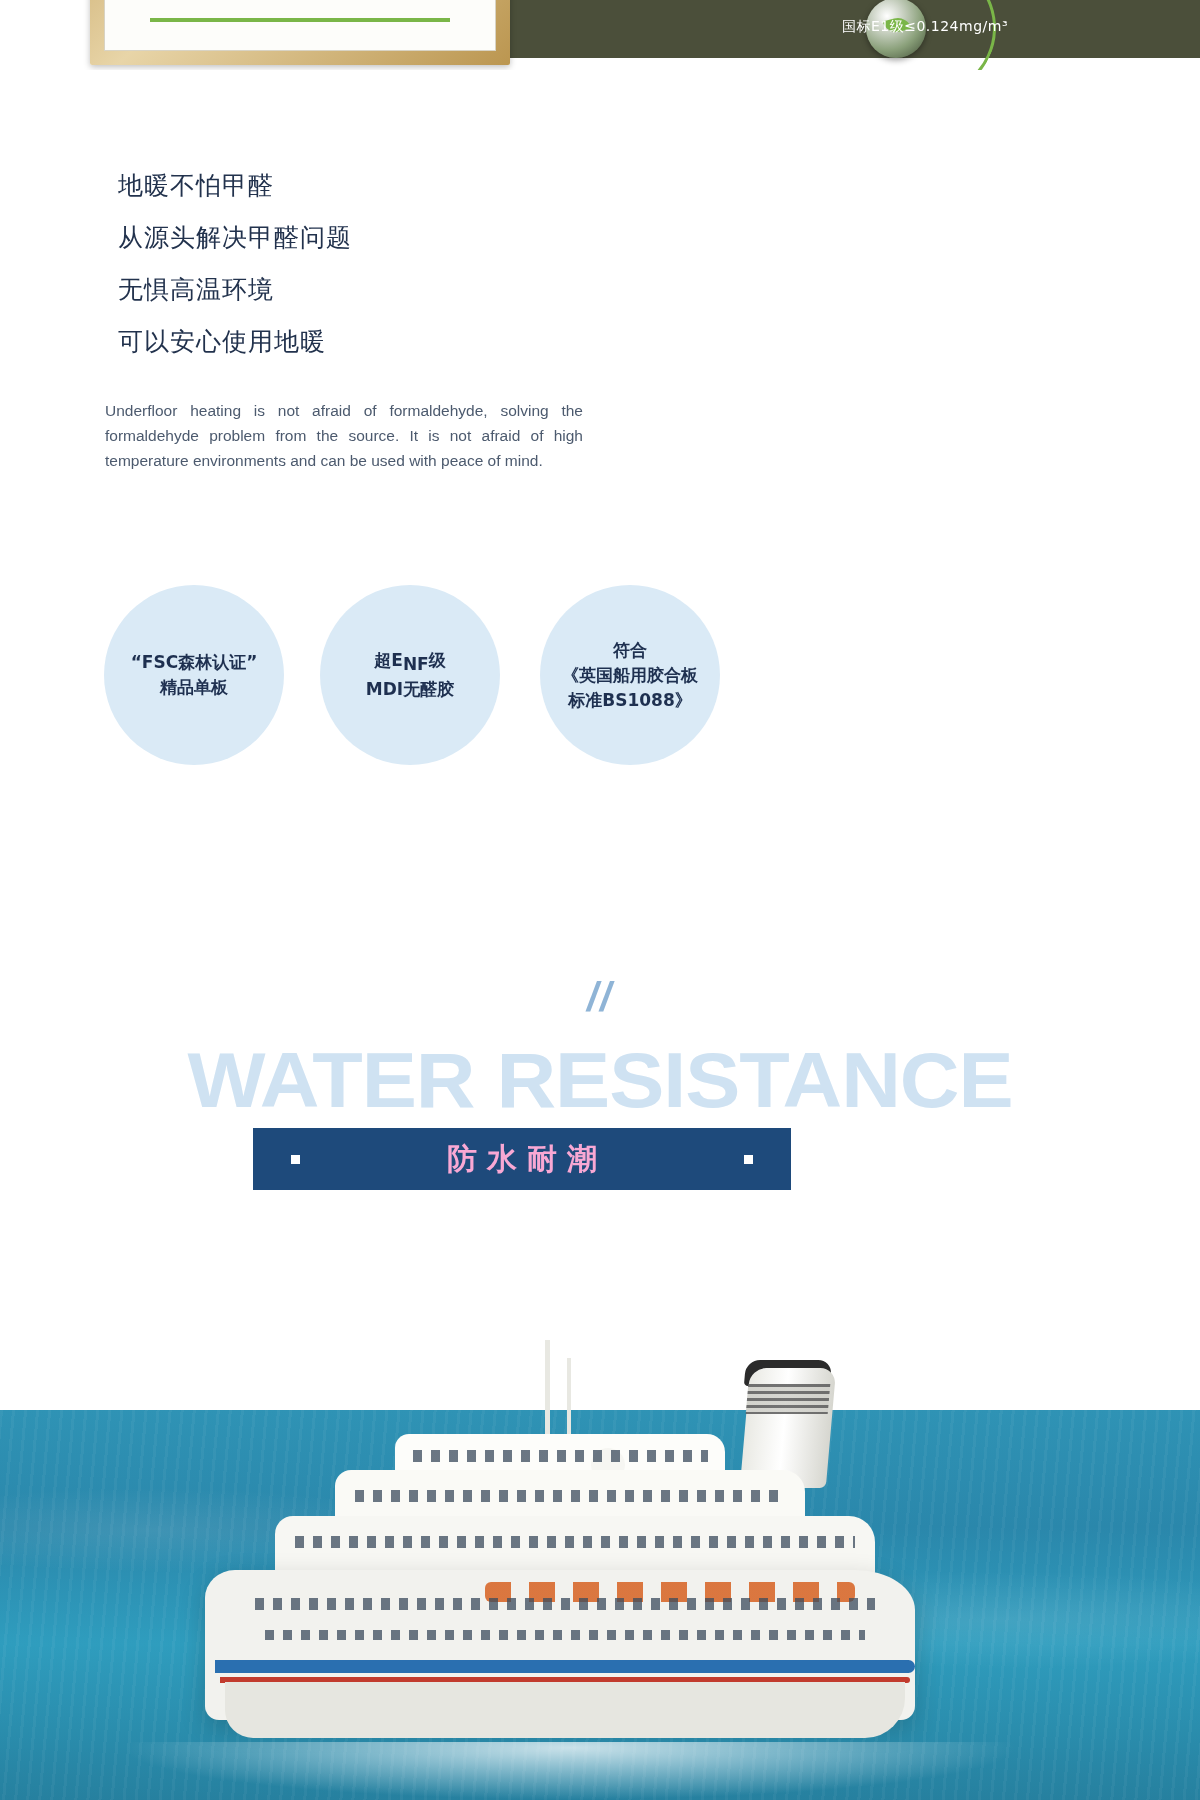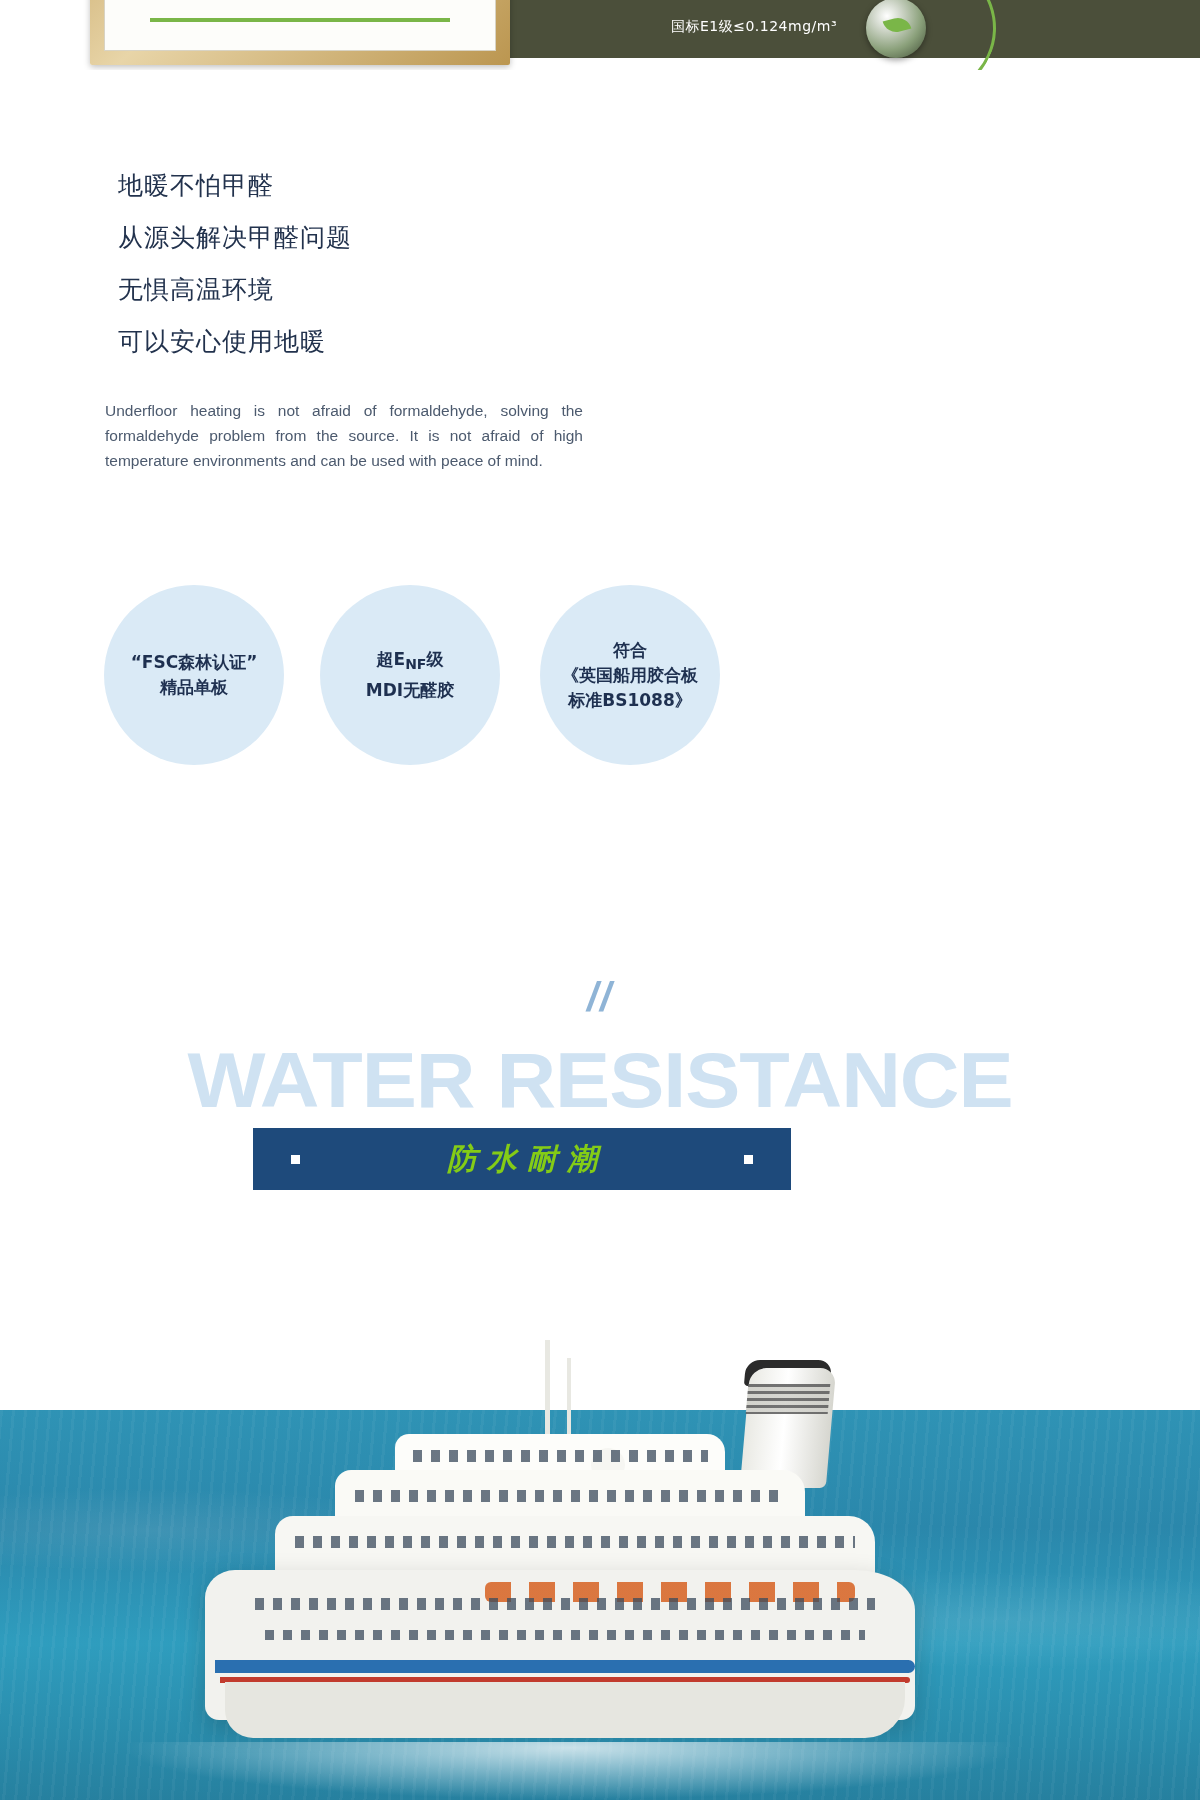--- a/index.html
+++ b/index.html
@@ -63,23 +63,23 @@
     transform-origin: bottom left;
   }
   .top-dark-flat {
     position: absolute;
     left: 560px; top: -60px;
     width: 640px; height: 118px;
     background: #4b4f3a;
   }
   .top-dark-label {
     position: absolute;
-    left: 544px; top: 18px;
+    left: 588px; top: 18px;
     width: 420px;
-    text-align: center;
+    text-align: right;
     color: #ffffff;
     font-size: 14px;
     letter-spacing: 0.5px;
     font-family: "DejaVu Sans", sans-serif;
   }
   .top-sphere {
     position: absolute;
     left: 866px; top: -2px;
     width: 60px; height: 60px;
     border-radius: 50%;
@@ -156,21 +156,21 @@
   .circle:nth-of-type(4) { left: 680px; }
   .circle-text {
     font-size: 17px;
     font-weight: bold;
     line-height: 25px;
     color: #1e3050;
     font-family: "DejaVu Sans", sans-serif;
     padding: 0 8px;
   }
   .circle-text .sub {
-    font-size: 14px;
+    font-size: 17px;
     vertical-align: sub;
   }
   .circle-text .l2 { display: block; }
 
   
   .slash-mark {
     position: absolute;
     left: 0; right: 0;
     top: 975px;
     text-align: center;
@@ -199,27 +199,26 @@
     left: 253px;
     top: 1128px;
     width: 538px;
     height: 62px;
     background: #1e4a7b;
     display: flex;
     align-items: center;
     justify-content: center;
   }
   .cn-bar-title {
-    color: #84cc16;
+    color: #f9a8d4;
     font-size: 30px;
     font-weight: bold;
     letter-spacing: 10px;
     font-family: "DejaVu Sans", sans-serif;
     padding-left: 10px;
-    font-style: italic;
   }
   .cn-bar .dot {
     position: absolute;
     width: 9px; height: 9px;
     background: #ffffff;
   }
   .cn-bar .dot.left { left: 38px; }
   .cn-bar .dot.right { right: 38px; }
 
   

